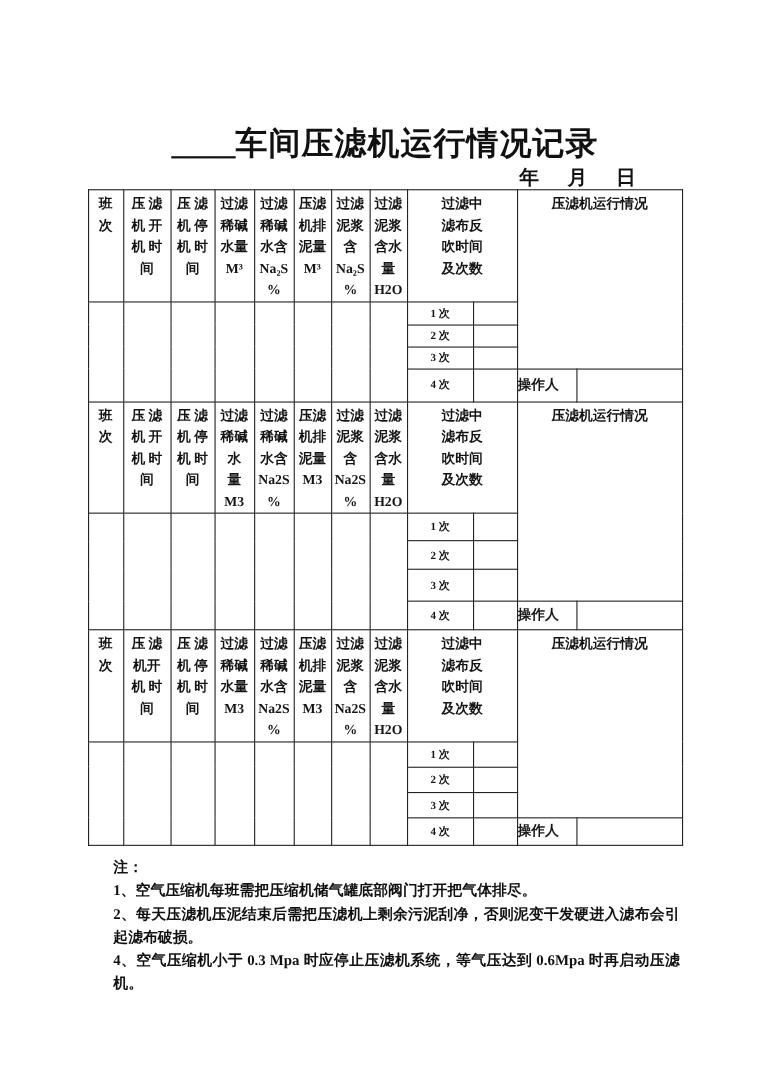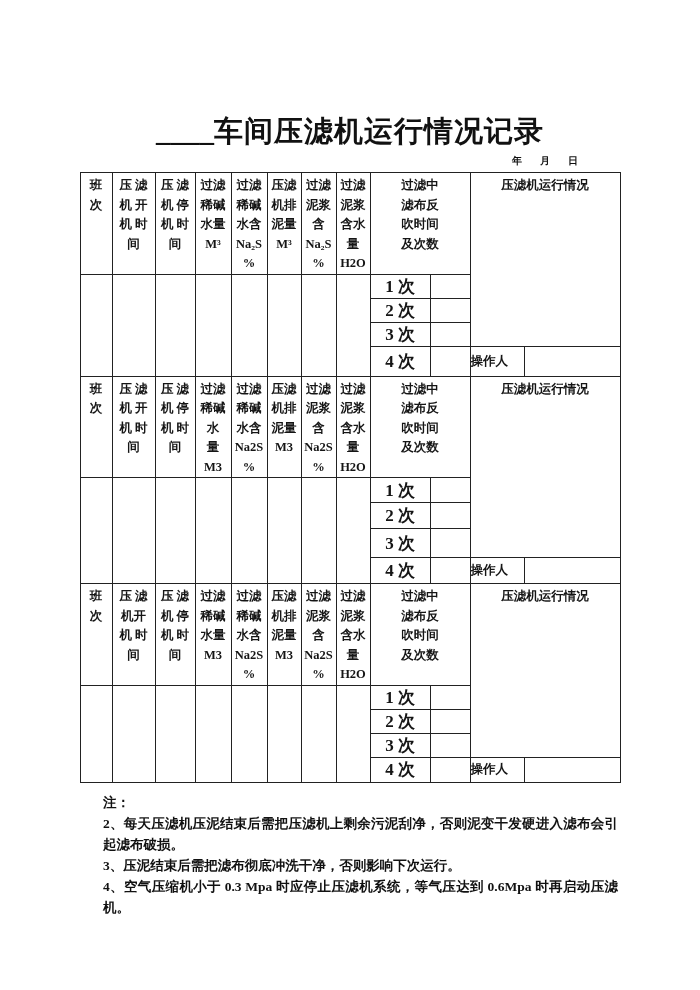--- a/index.html
+++ b/index.html
@@ -10,36 +10,36 @@
     color:#111; overflow:hidden;
   }
   .title {
     padding-top:114px; text-align:center;
     font-size:29px; font-weight:bold; letter-spacing:1px;
     line-height:34px; white-space:nowrap;
   }
   .title .blank { letter-spacing:0;margin-top:15px; }
   .dateline {
     width:540px; margin:4px auto 0; text-align:right; padding-right:38px;
-    font-size:10px; font-weight:bold; letter-spacing:4px; line-height:18px;
+    font-size:18px; font-weight:bold; letter-spacing:4px; line-height:18px;
   }
   table.form {
     width:540px; margin:2px auto 0;
     border-collapse:collapse; table-layout:fixed;
   }
   table.form th, table.form td {
     border:1px solid #222; font-weight:bold; color:#151515;
     overflow:hidden;
   }
   table.form th {
     vertical-align:top; text-align:center; font-size:12.5px;
     line-height:19.5px; padding-top:3px; white-space:pre-line;
     font-weight:bold;
   }
-  td.count-label { text-align:center; font-size:17px; }
+  td.count-label { text-align:center; font-size:10px; }
   td.count-value, td.fill, td.op-value { background:#fff; }
   td.op-label { font-size:12.5px; }
   th.run-status { padding-top:4px; }
   .notes {
     width:515px; margin:9px 0 0 103px;
     font-size:13.5px; font-weight:bold; line-height:21px;
     text-align:justify;
   }
   .notes .note-line { margin:0; }
 </style>
@@ -272,18 +272,18 @@
         <td class="count-label">4 次</td>
         <td class="count-value"></td>
         <td class="op-label">操作人</td>
         <td class="op-value"></td>
       </tr>
     </tbody>
   </table>
 
   <div class="notes">
     <div class="note-line">注：</div>
+    <div class="note-line">1、空气压缩机每班需把压缩机储气罐底部阀门打开把气体排尽。</div>
     <div class="note-line">2、每天压滤机压泥结束后需把压滤机上剩余污泥刮净，否则泥变干发硬进入滤布会引起滤布破损。</div>
-    <div class="note-line">3、压泥结束后需把滤布彻底冲洗干净，否则影响下次运行。</div>
     <div class="note-line">4、空气压缩机小于 0.3 Mpa 时应停止压滤机系统，等气压达到 0.6Mpa 时再启动压滤机。</div>
   </div>
 
 </div>
 
 </body></html>

